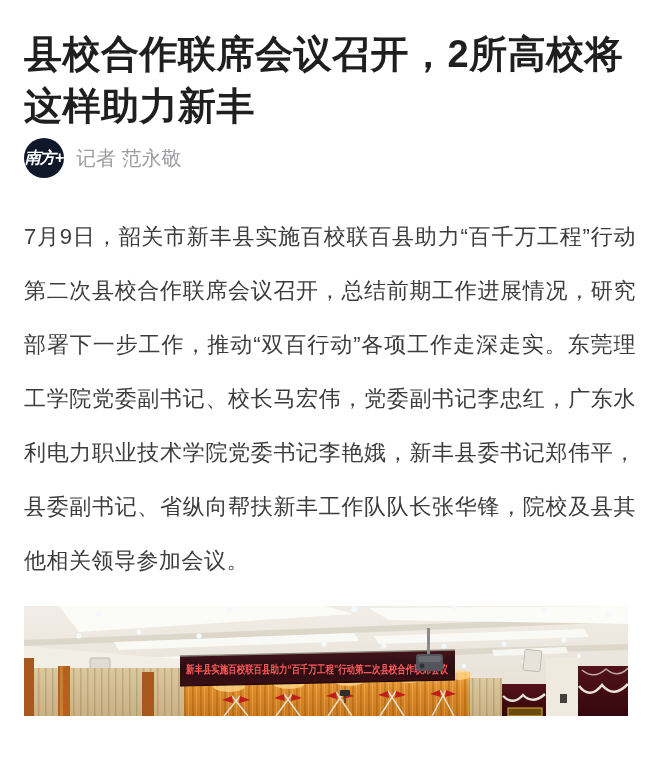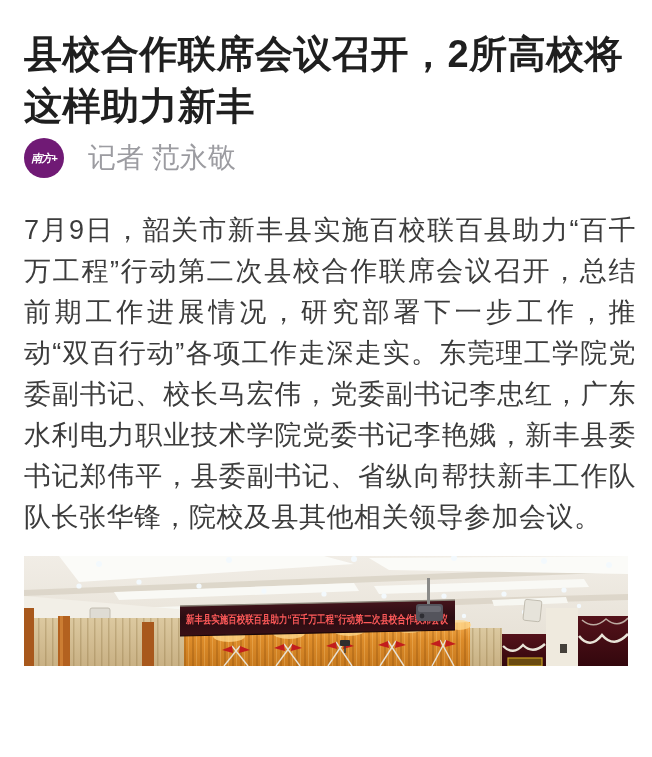--- a/index.html
+++ b/index.html
@@ -25,43 +25,43 @@
   }
   .byline {
     margin-top: 6px;
     display: flex;
     align-items: center;
     height: 40px;
   }
   .nf-logo {
     width: 40px; height: 40px;
     border-radius: 50%;
-    background: #701a75;
+    background: #0f172a;
     color: #ffffff;
     display: flex; align-items: center; justify-content: center;
-    font-size: 11px; font-weight: 700;
+    font-size: 16px; font-weight: 700;
     font-style: italic;
     letter-spacing: -1px;
     flex: 0 0 40px;
     overflow: hidden;
   }
   .byline-reporter {
-    margin-left: 24px;
-    font-size: 28px;
+    margin-left: 12px;
+    font-size: 20px;
     color: #9c9ca1;
   }
   .byline-time {
     margin-left: 16px;
     font-size: 20px;
     color: #9c9ca1;
   }
   .article-body {
     margin-top: 32px;
-    font-size: 27px;
-    line-height: 41px;
+    font-size: 22px;
+    line-height: 54px;
     color: #3c3c3c;
     text-align: justify;
     letter-spacing: 0.5px;
     word-break: break-all;
   }
   .article-photo {
     margin-top: 18px;
     width: 604px;
     height: 110px;
     overflow: hidden;

